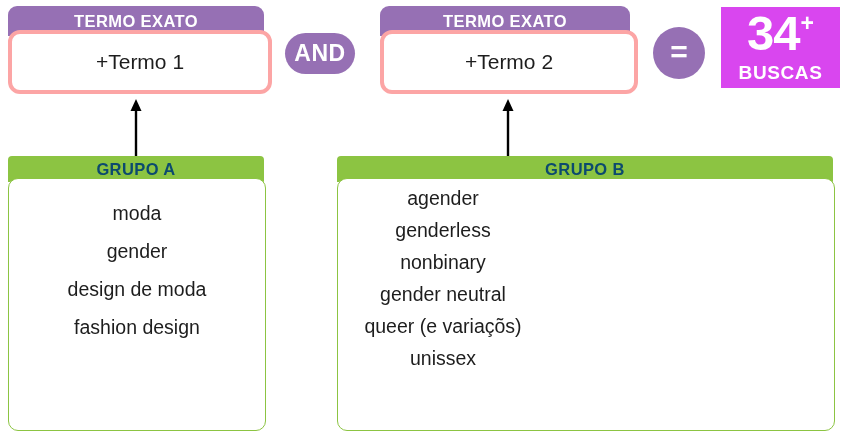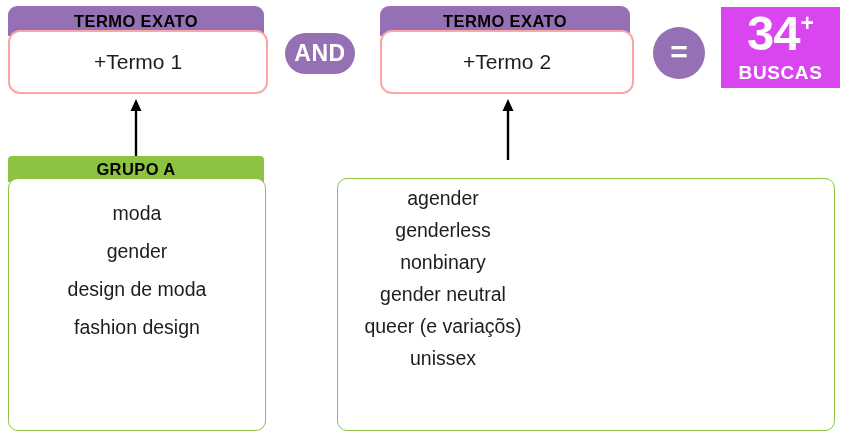--- a/index.html
+++ b/index.html
@@ -27,36 +27,36 @@
     border-radius: 10px;
   }
   .term-head {
     position: absolute;
     left: 0;
     top: 0;
     width: 100%;
     height: 30px;
     background: #9670b4;
     border-radius: 9px 9px 0 0;
-    color: #000000;
+    color: #ffffff;
     font-size: 16.5px;
     font-weight: bold;
     letter-spacing: .4px;
     display: flex;
     align-items: center;
     justify-content: center;
   }
   .term-body {
     position: absolute;
     left: 0;
     top: 24px;
     width: 100%;
     bottom: 0;
     background: #ffffff;
-    border: 2px solid #fca5a5;
+    border: 4px solid #fca5a5;
     border-radius: 12px;
     display: flex;
     align-items: center;
     justify-content: center;
     color: #1d1d1d;
     font-size: 21px;
   }
 
   
   .and-pill {
@@ -122,21 +122,21 @@
 
   
   .group-head {
     position: absolute;
     left: 0;
     top: 0;
     width: 100%;
     height: 26px;
     background: #8cc442;
     border-radius: 4px 4px 0 0;
-    color: #000000;
+    color: #0c4a6e;
     font-size: 16.5px;
     font-weight: bold;
     letter-spacing: .4px;
     display: flex;
     align-items: center;
     justify-content: center;
   }
   .group-body {
     position: absolute;
     left: 0;
@@ -220,20 +220,21 @@
           <div class="term-item" style="margin-bottom:17px;">moda</div>
           <div class="term-item" style="margin-bottom:17px;">gender</div>
           <div class="term-item" style="margin-bottom:17px;">design de moda</div>
           <div class="term-item" style="margin-bottom:17px;">fashion design</div>
         </div>
       </div>
     </div>
   </div>
 
   <div class="abs" style="left:337px; top:156px; width:496px; height:275px;">
+    <div class="group-head">GRUPO B</div>
     <div class="group-body">
       <div class="group-cols" style="padding-top:9px;">
 
         <div class="group-col" style="flex:0 0 210px;">
           <div class="term-item">agender</div>
           <div class="term-item">genderless</div>
           <div class="term-item">nonbinary</div>
           <div class="term-item">gender neutral</div>
           <div class="term-item">queer (e variaçõs)</div>
           <div class="term-item">unissex</div>

